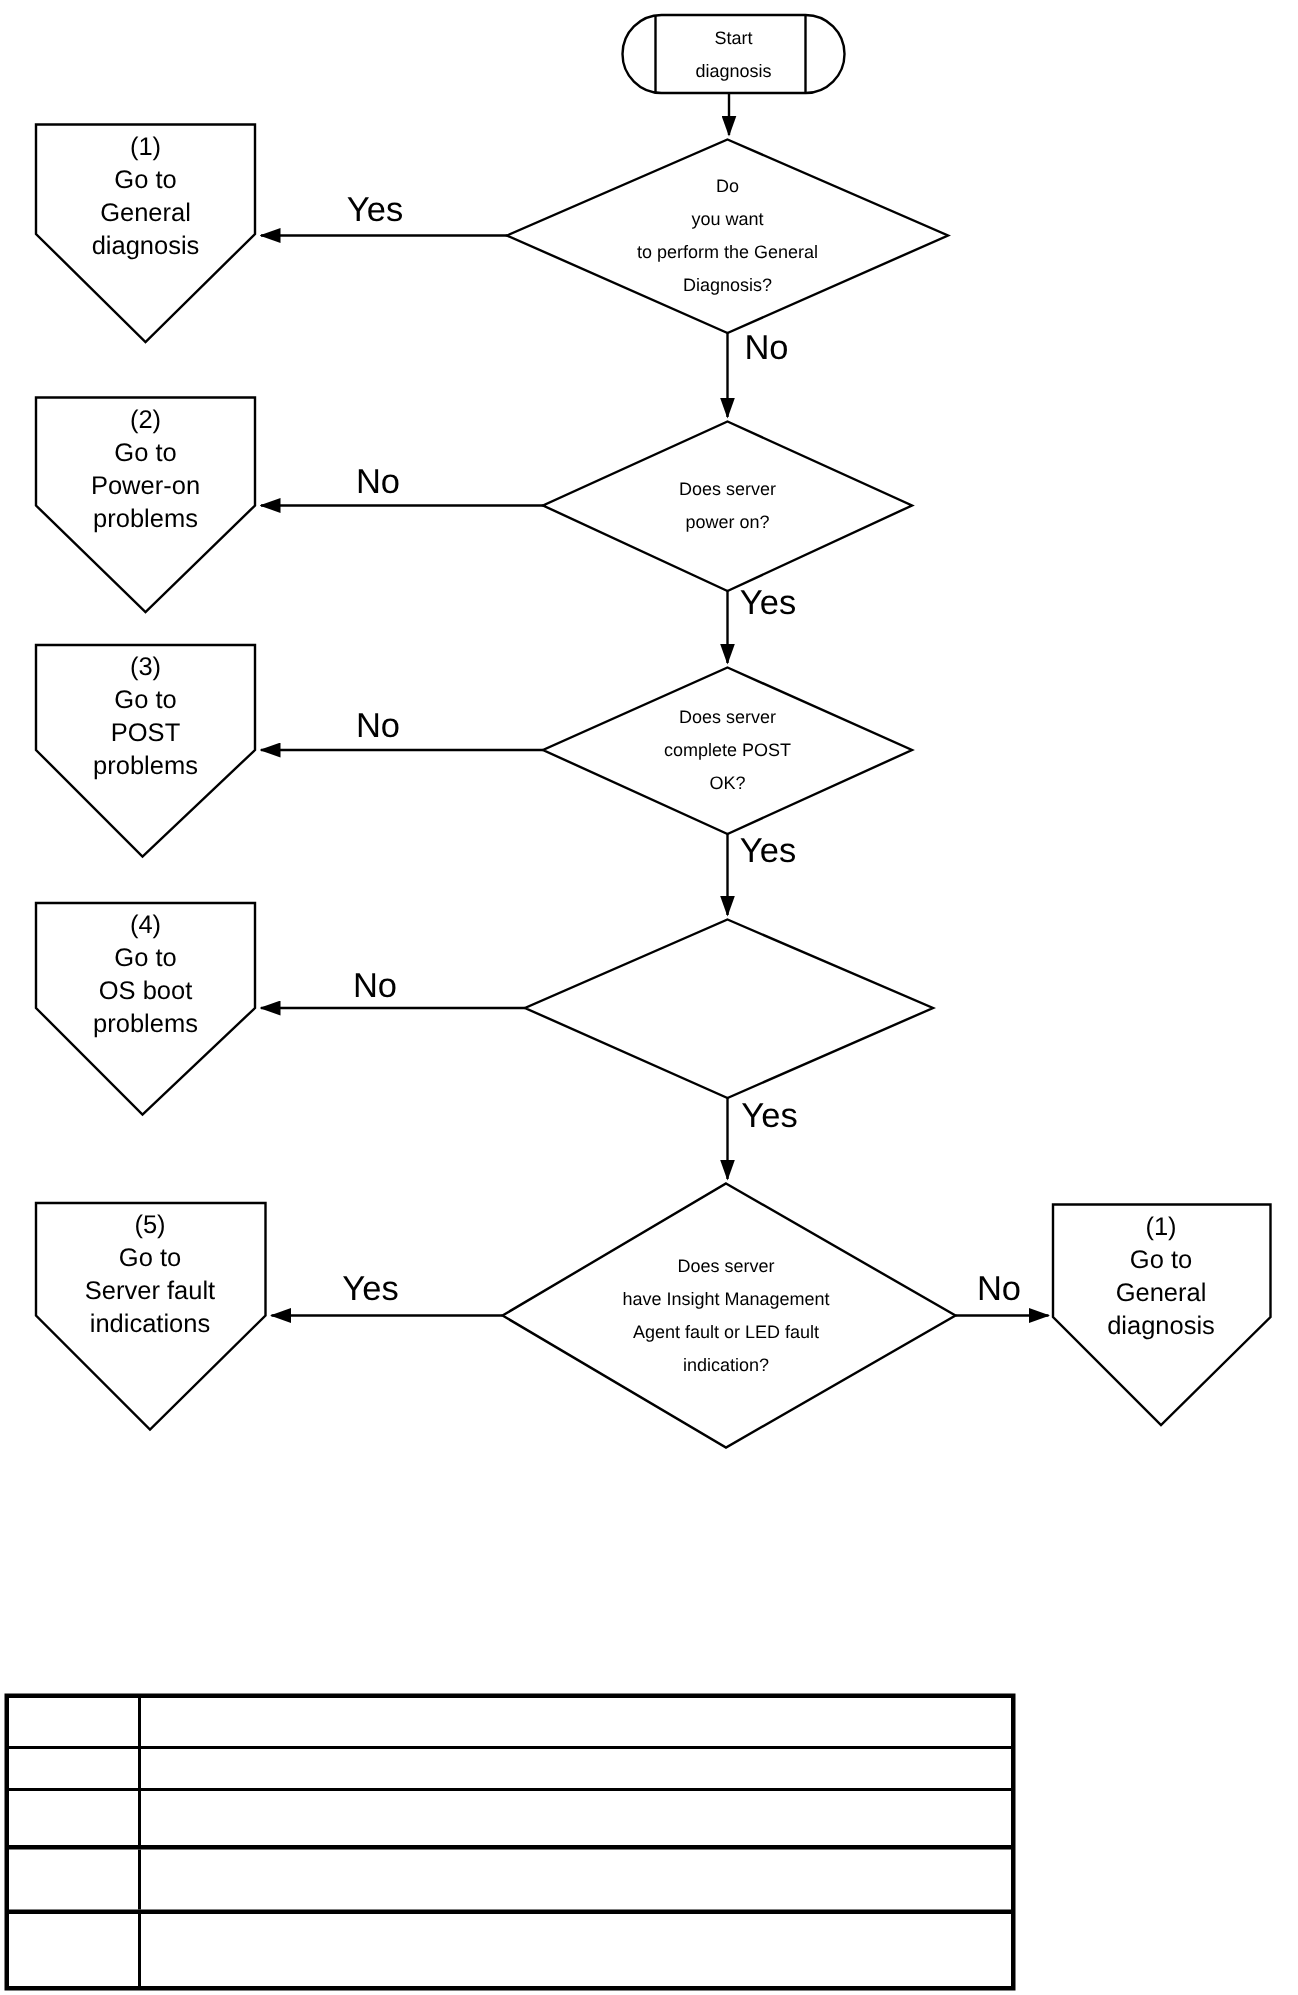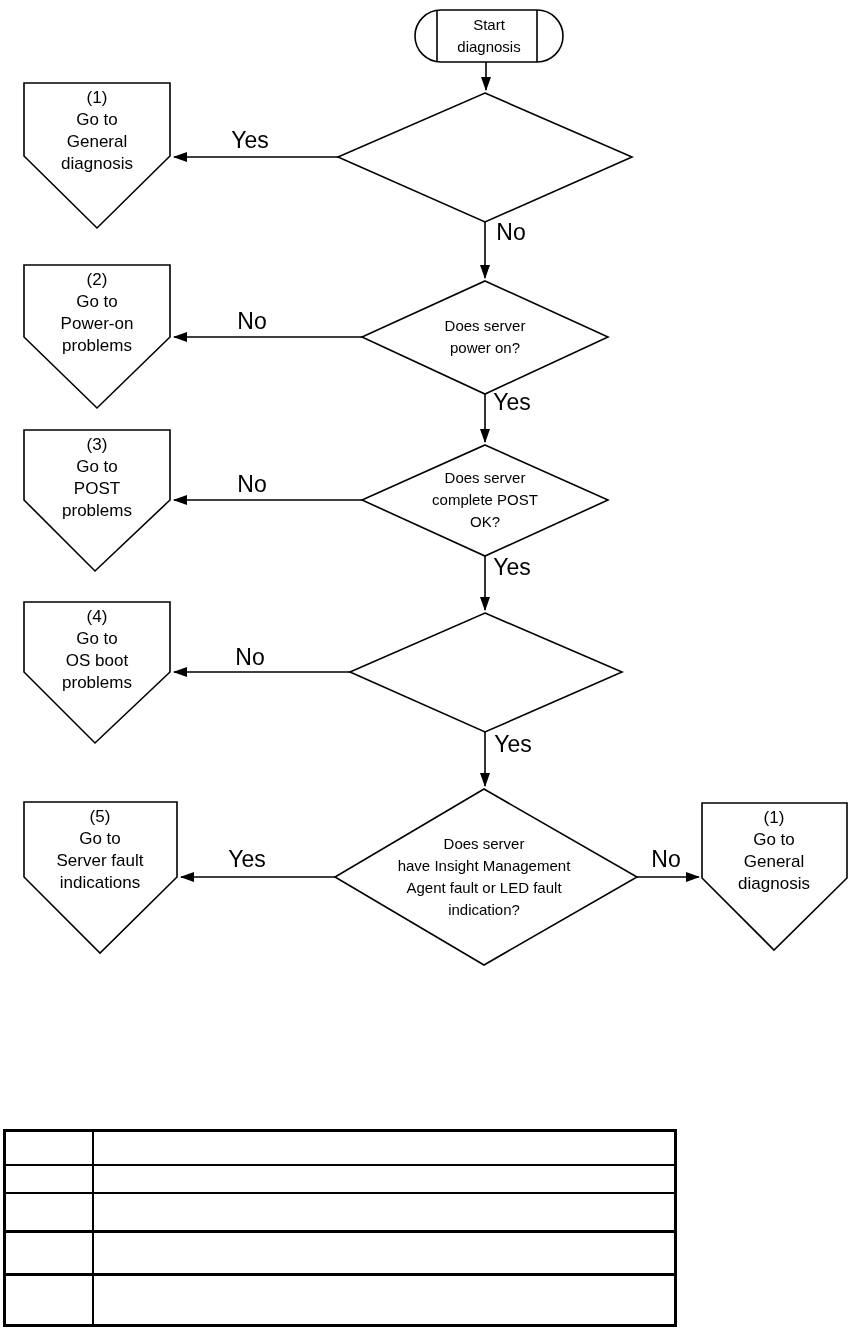--- a/index.html
+++ b/index.html
@@ -14,21 +14,21 @@
   }
   svg.layer { position: absolute; left: 0; top: 0; }
   .shape { fill: #ffffff; stroke: #000000; stroke-width: 1.6; }
   .edge  { stroke: #000000; stroke-width: 1.6; fill: none; }
 
   .ctext {
     position: absolute;
     transform: translate(-50%, -50%);
     text-align: center;
     white-space: pre-line;
-    font-size: 15px;
+    font-size: 12px;
     line-height: 22px;
   }
   .ptext {
     position: absolute;
     transform: translateX(-50%);
     text-align: center;
     white-space: pre-line;
     font-size: 17px;
     line-height: 22px;
   }
@@ -99,20 +99,24 @@
     <line class="edge" marker-end="url(#arrow)" x1="485" y1="556" x2="485" y2="610"></line>
     <line class="edge" marker-end="url(#arrow)" x1="350" y1="672" x2="174" y2="672"></line>
     <line class="edge" marker-end="url(#arrow)" x1="485" y1="732" x2="485" y2="786"></line>
     <line class="edge" marker-end="url(#arrow)" x1="335" y1="877" x2="181" y2="877"></line>
     <line class="edge" marker-end="url(#arrow)" x1="637" y1="877" x2="699" y2="877"></line>
   </svg>
 
   <div class="ctext" style="left:489px; top:36px;">Start
 diagnosis</div>
 
+  <div class="ctext" style="left:485px; top:157px;">Do
+you want
+to perform the General
+Diagnosis?</div>
   <div class="ctext" style="left:485px; top:337px;">Does server
 power on?</div>
   <div class="ctext" style="left:485px; top:500px;">Does server
 complete POST
 OK?</div>
   <div class="ctext" style="left:484px; top:877px;">Does server
 have Insight Management
 Agent fault or LED fault
 indication?</div>
 

